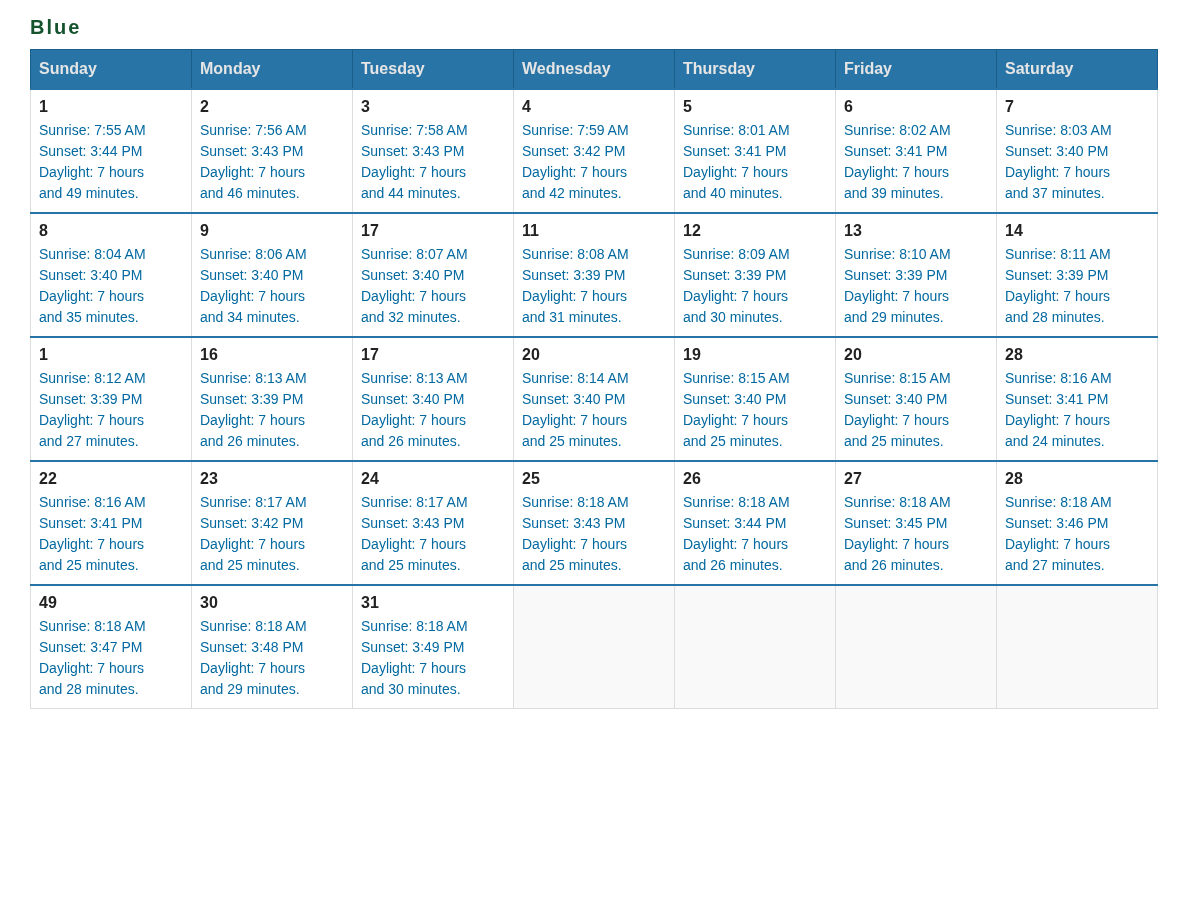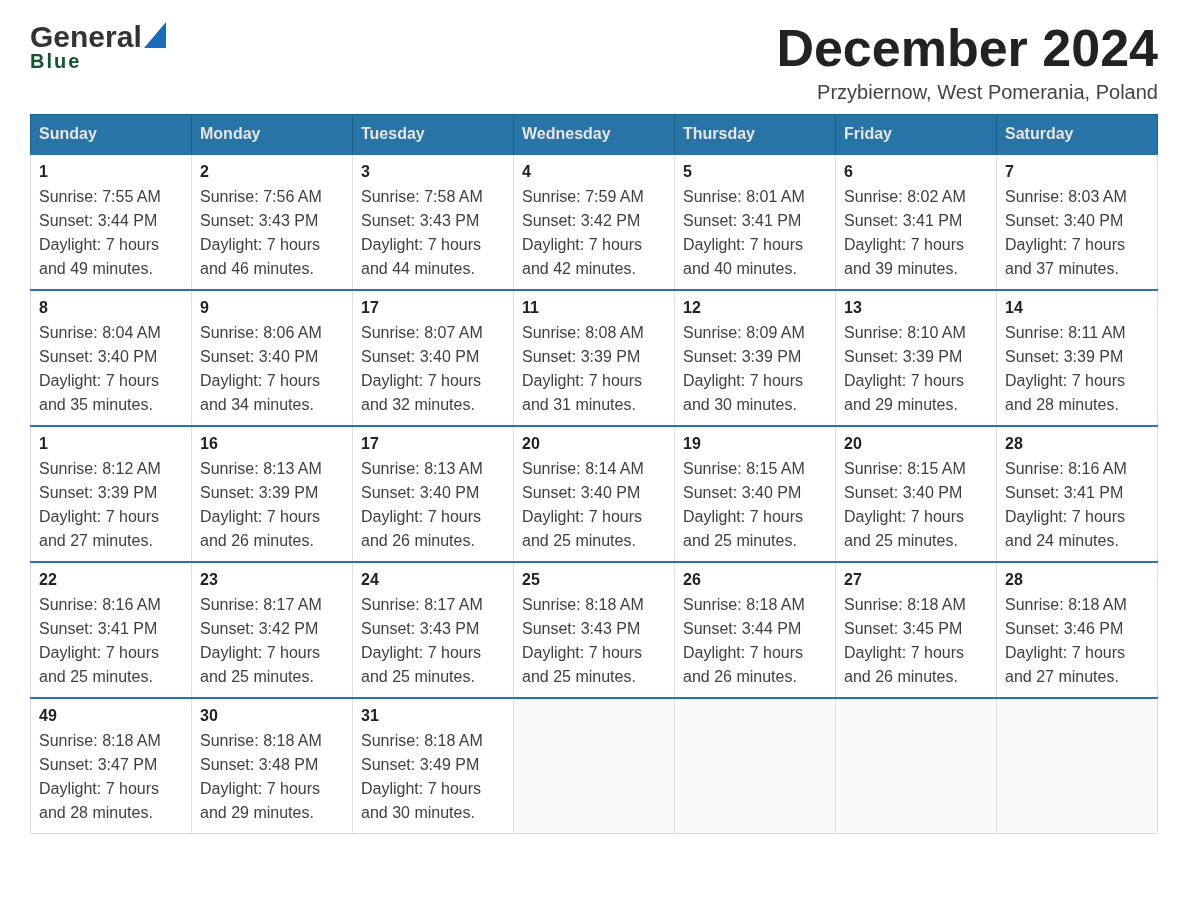--- a/index.html
+++ b/index.html
@@ -62,44 +62,34 @@
       border-left: 1px solid #ddd;
       border-right: 1px solid #ddd;
     }
     .day-number {
       font-size: 16px;
       font-weight: bold;
       color: #222;
       margin-bottom: 4px;
     }
     .day-info {
-      font-size: 16px;
-      color: #404040;
+      font-size: 14px;
+      color: #0369a1;
       line-height: 1.5;
     }
     .empty-cell {
       background: #f9f9f9;
     }
   </style>
 </head>
 <body>
 
 <div class="header-row">
   <div class="logo">
-    <div style="display:flex;align-items:center;">
-      <span style="font-size:30px;font-weight:bold;color:#333;">General</span>
-      <svg width="22" height="26" viewBox="0 0 22 26" style="margin-left:2px;margin-top:-4px;">
-        <polygon points="0,26 22,26 22,0" fill="#1a6db5"></polygon>
-      </svg>
-    </div>
     <div style="font-size:20px;font-weight:bold;color:#14532d;letter-spacing:2px;margin-top:-4px;">Blue</div>
-  </div>
-  <div class="title-block">
-    <div class="month-title">December 2024</div>
-    <div class="subtitle">Przybiernow, West Pomerania, Poland</div>
   </div>
 </div>
 
 <table class="calendar">
   <thead>
     <tr>
     <th>Sunday</th>
         <th>Monday</th>
         <th>Tuesday</th>
         <th>Wednesday</th>

